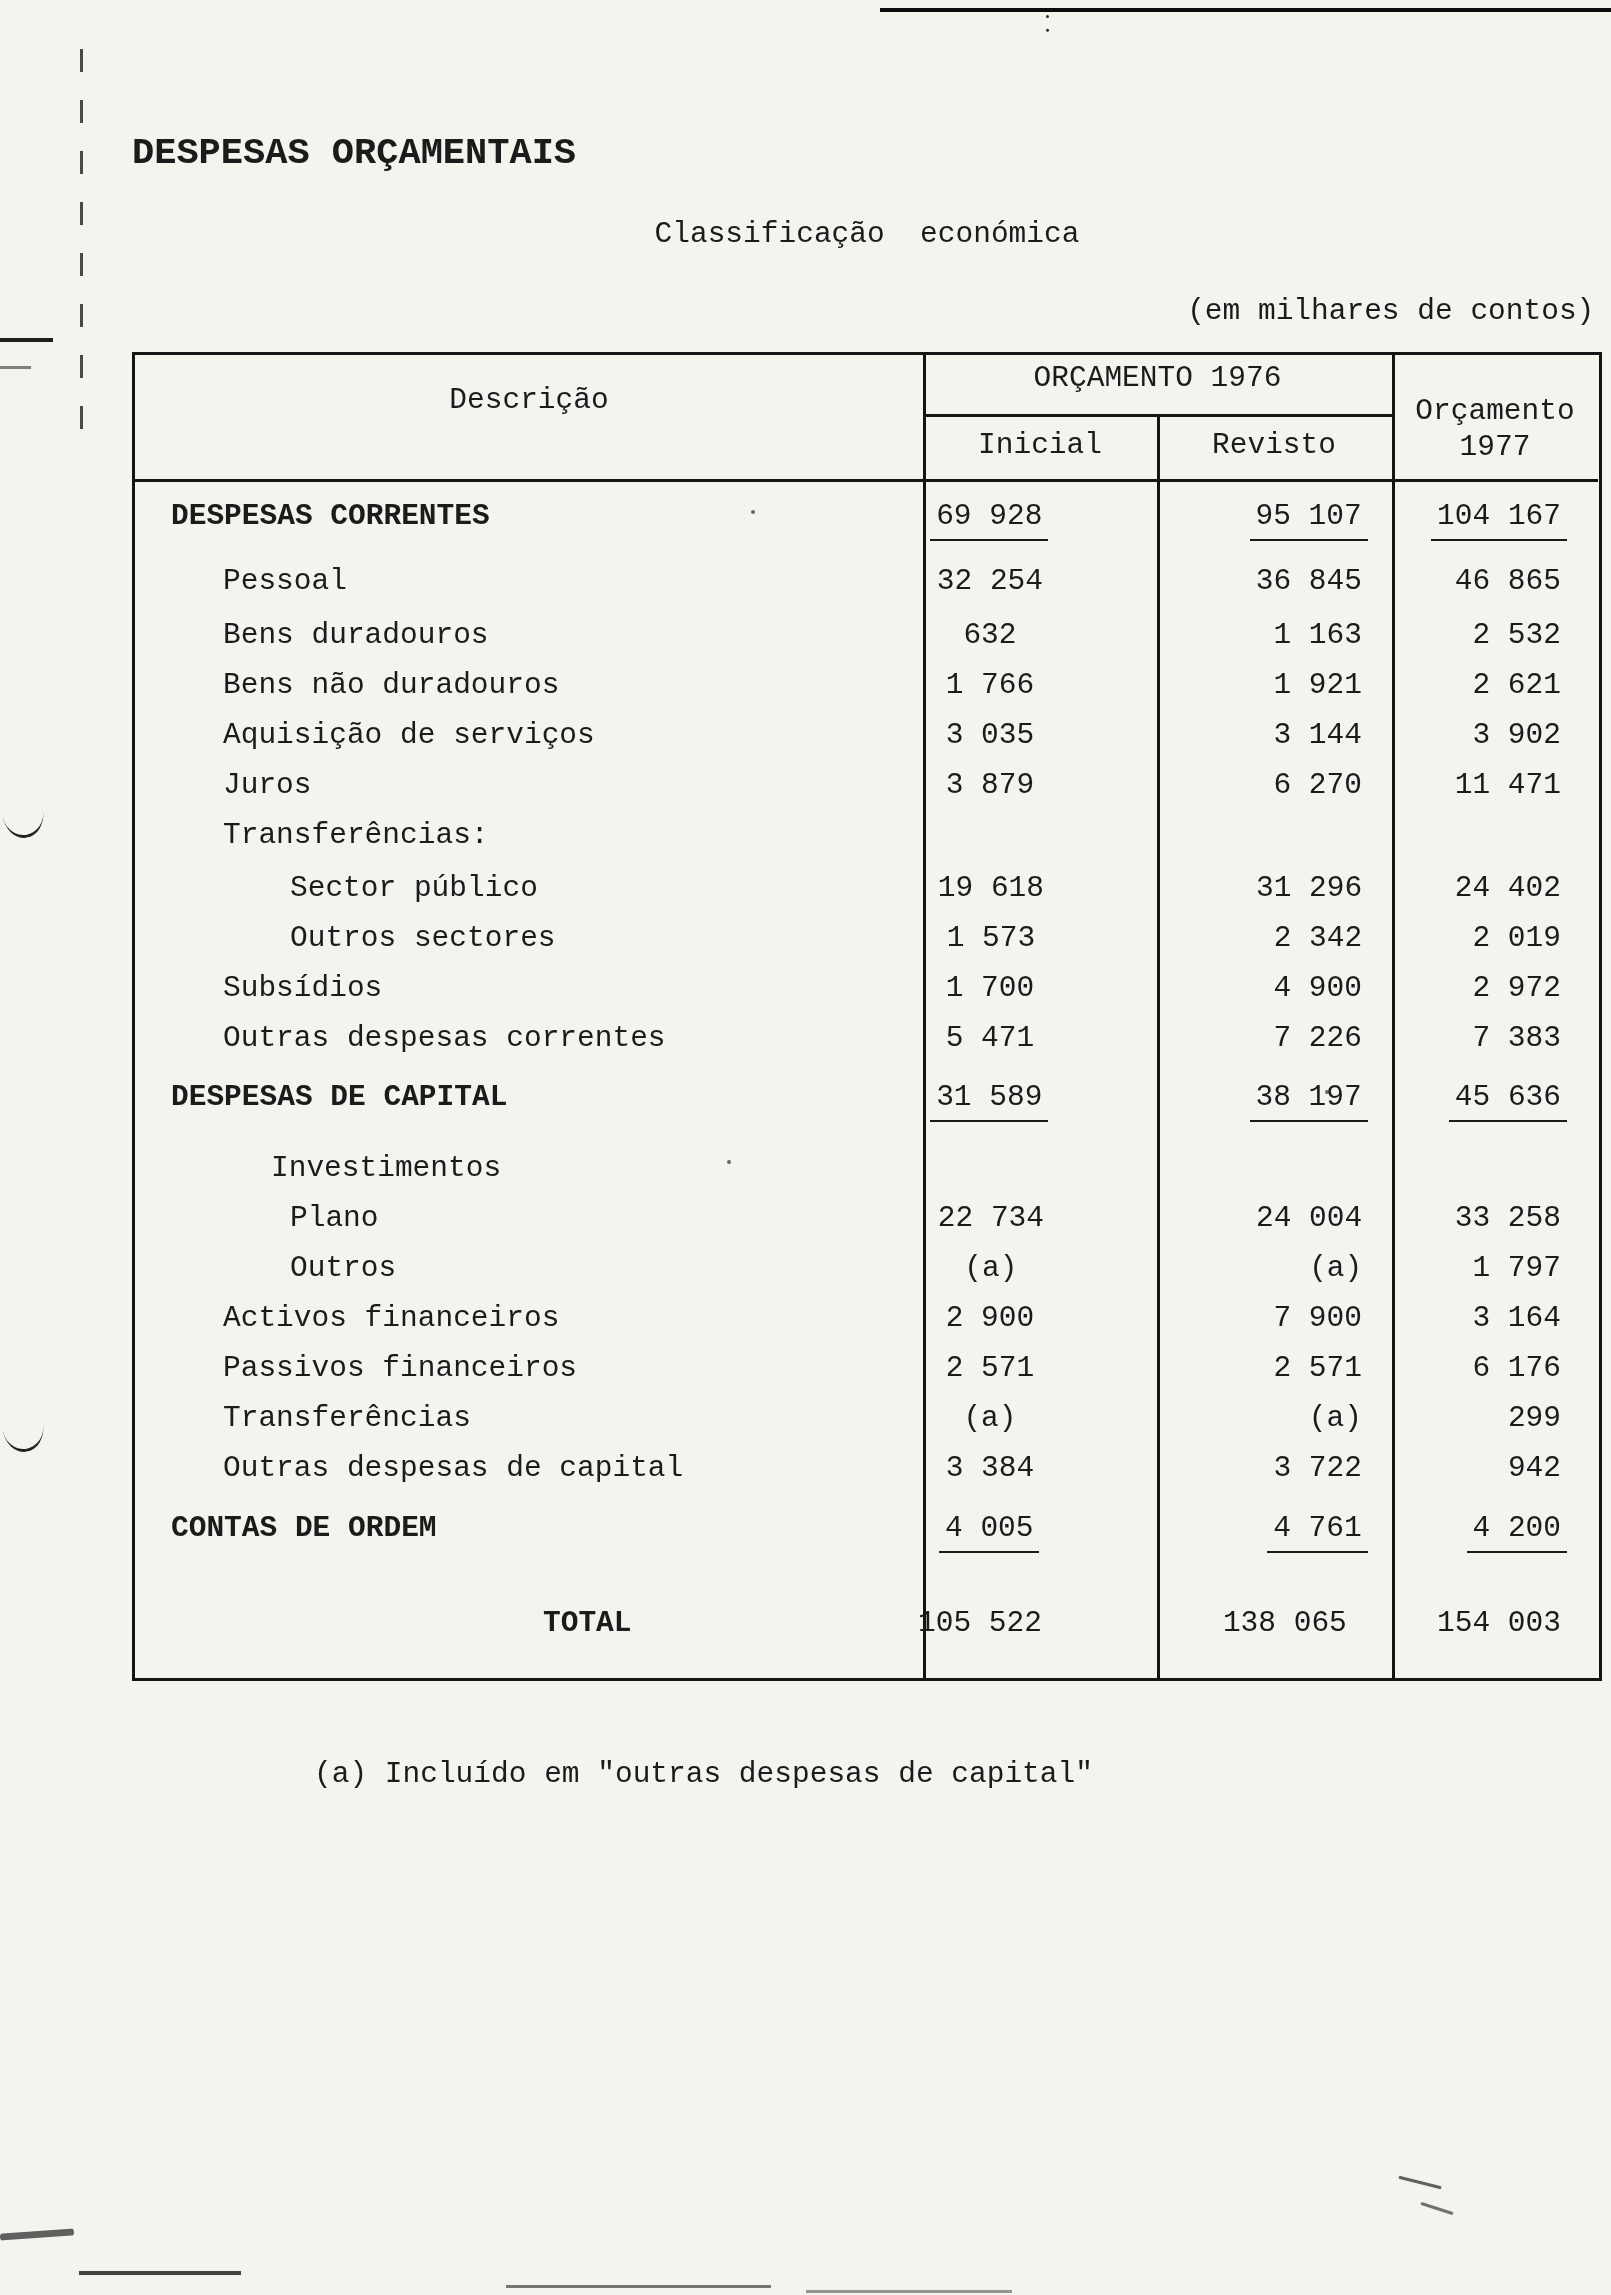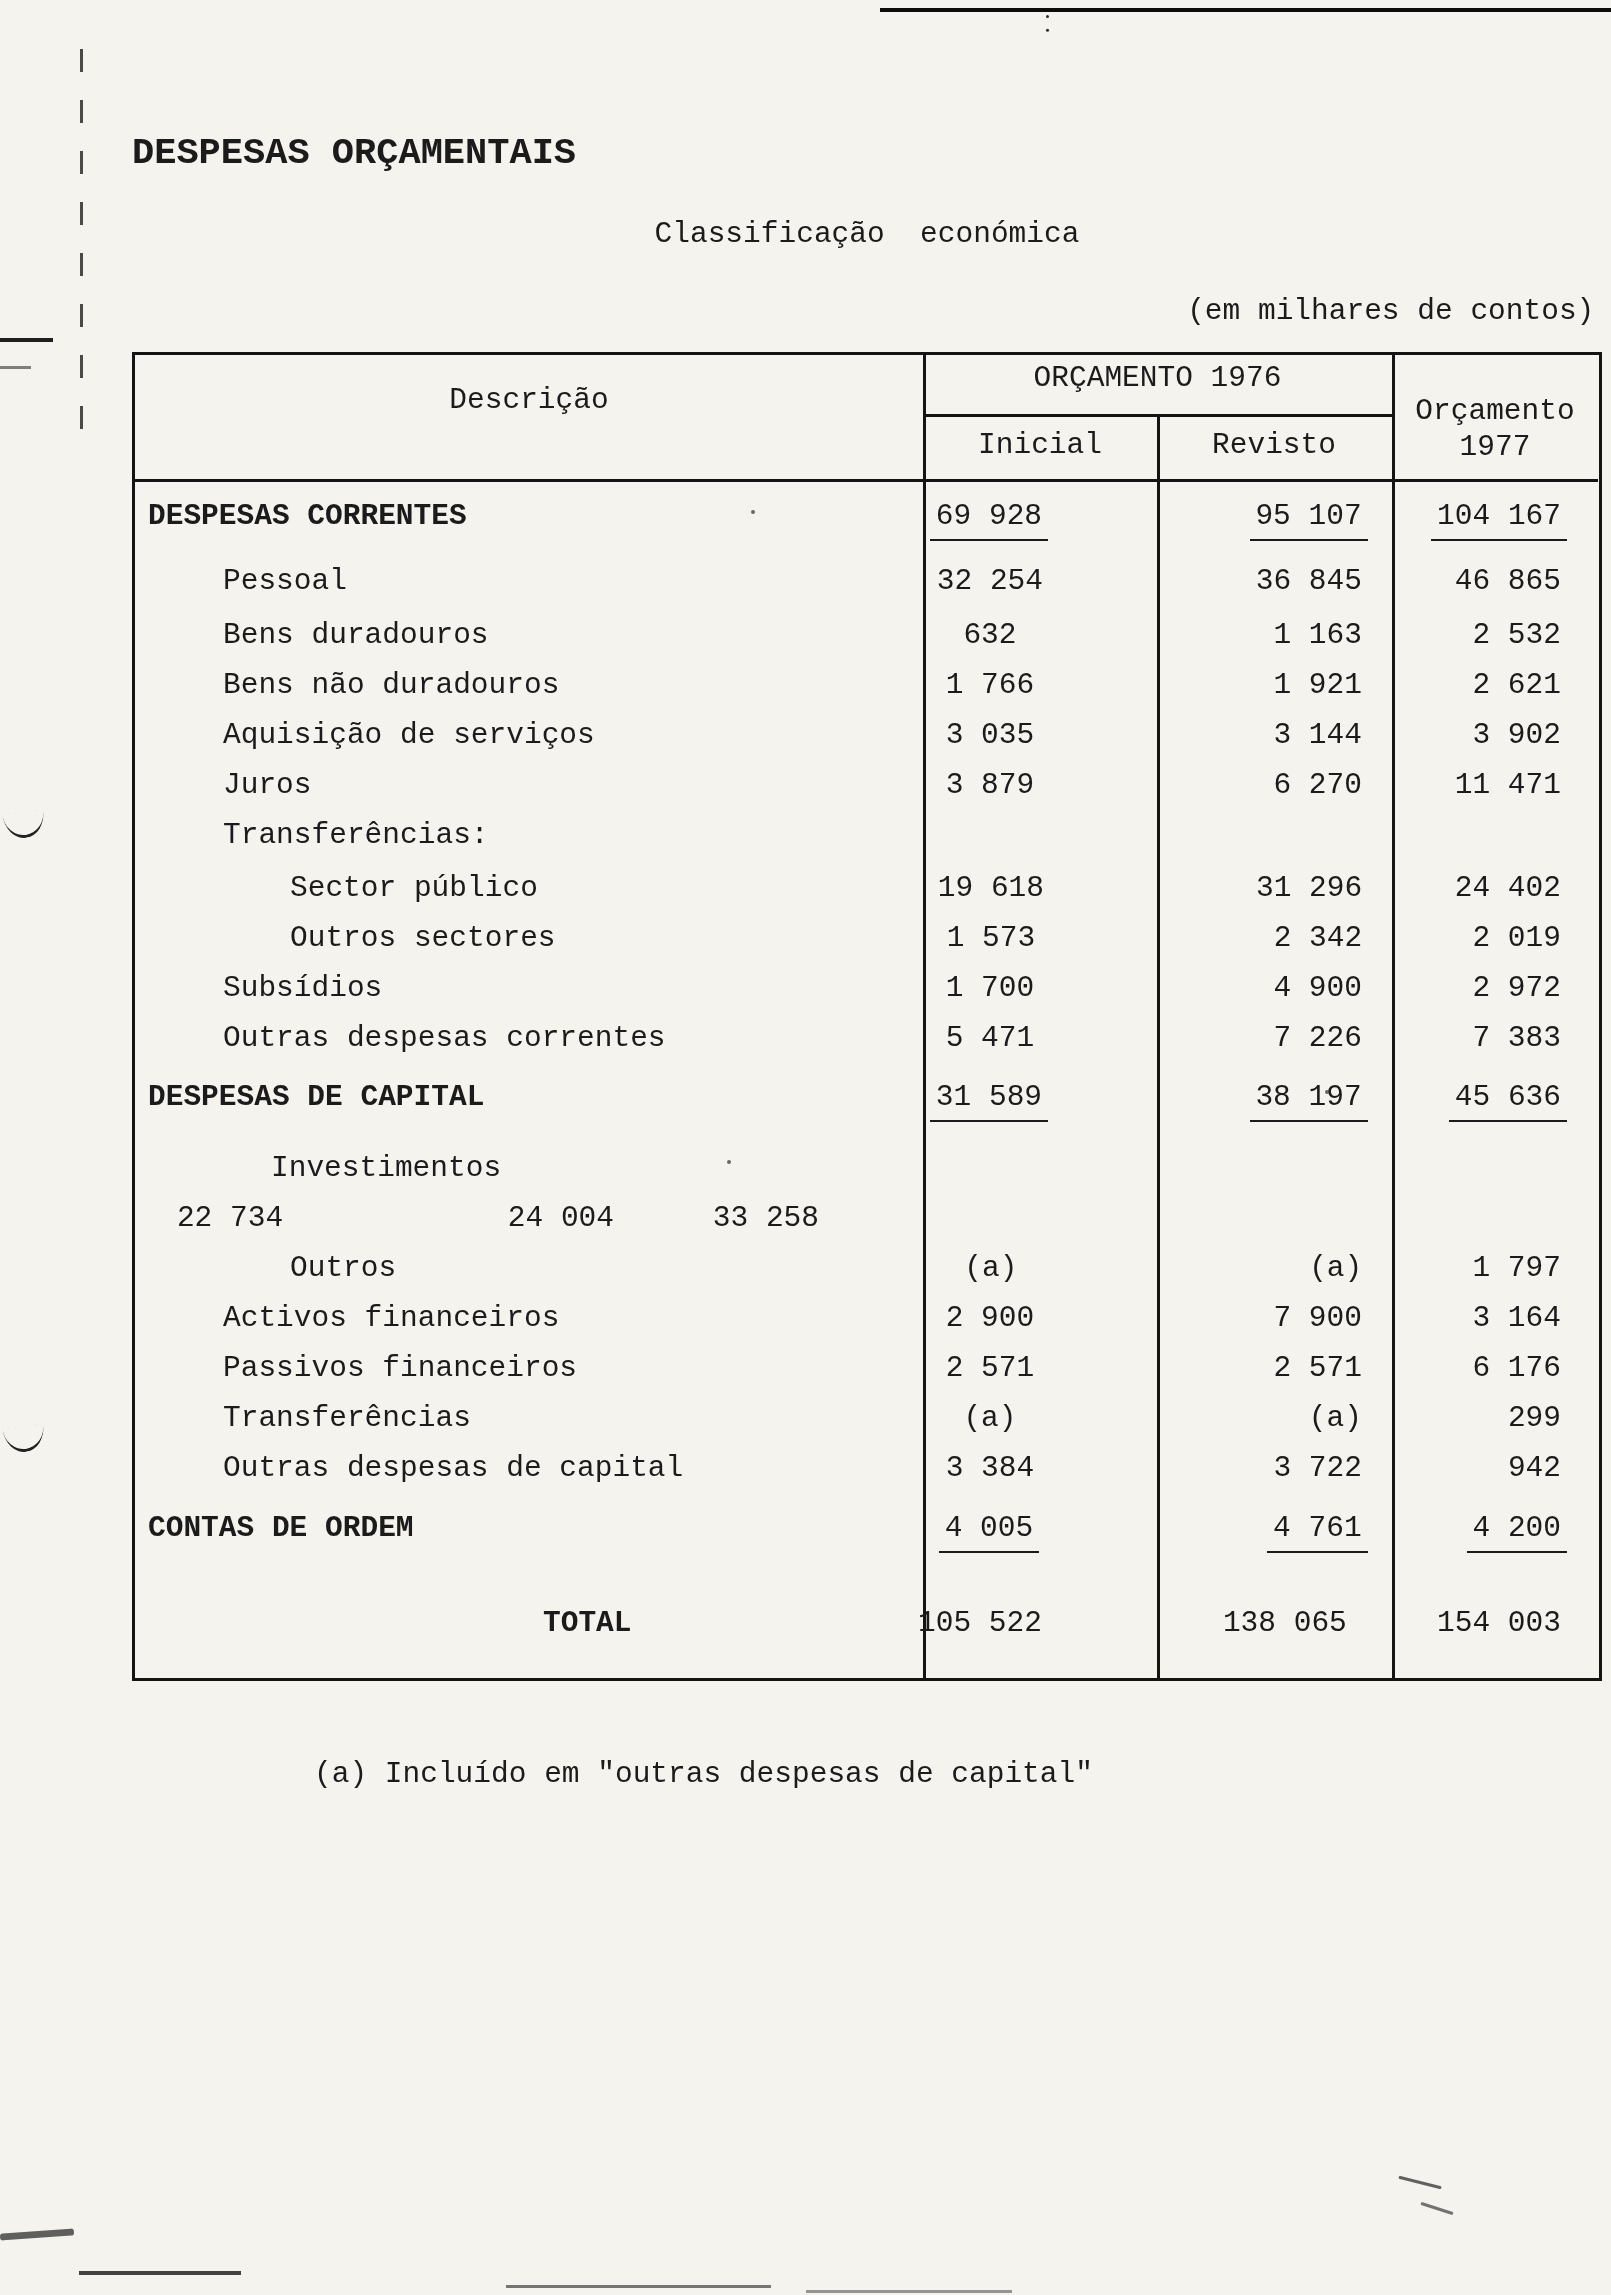--- a/index.html
+++ b/index.html
@@ -48,21 +48,21 @@
   .h-orc77{position:absolute;left:1257px;top:38px;width:206px;text-align:center;line-height:36px;}
 
   
   .tbody{position:absolute;left:0;top:127px;right:0;}
   .row{display:flex;align-items:center;height:50px;}
   .c{box-sizing:border-box;}
   .c-desc{width:788px;}
   .c-i{width:234px;text-align:center;padding-right:44px;}
   .c-r{width:282px;text-align:right;padding-right:37px;}
   .c-o{width:206px;text-align:right;padding-right:38px;}
-  .ind-sec{padding-left:13px;}
+  .ind-sec{padding-left:36px;}
   .ind-1{padding-left:88px;}
   .ind-2{padding-left:155px;}
   .ind-total{padding-left:408px;}
   .section .c-desc{font-weight:700;}
   .total .c-desc{font-weight:700;}
   .u{border-bottom:2.5px solid #1b1b1b;padding:0 5.9px 5.9px;margin:0 -5.9px;}
   .mt6{margin-top:2.9px;}.mt8{margin-top:3.9px;}.mt18{margin-top:8.8px;}
   .mt22{margin-top:10.8px;}.mt32{margin-top:15.7px;}.mt42{margin-top:20.6px;margin-left:48px;}.mt92{margin-top:45px;gap:35px;}
 
   
@@ -207,20 +207,21 @@
       </div>
 
       <div class="row mt42">
         <div class="c c-desc ind-1 txt">Investimentos</div>
         <div class="c c-i"><span class="txt"></span></div>
         <div class="c c-r"><span class="txt"></span></div>
         <div class="c c-o"><span class="txt"></span></div>
       </div>
 
       <div class="row">
+        <div class="c c-desc ind-2 txt">Plano</div>
         <div class="c c-i"><span class="txt">22 734</span></div>
         <div class="c c-r"><span class="txt">24 004</span></div>
         <div class="c c-o"><span class="txt">33 258</span></div>
       </div>
 
       <div class="row">
         <div class="c c-desc ind-2 txt">Outros</div>
         <div class="c c-i"><span class="txt">(a)</span></div>
         <div class="c c-r"><span class="txt">(a)</span></div>
         <div class="c c-o"><span class="txt">1 797</span></div>

